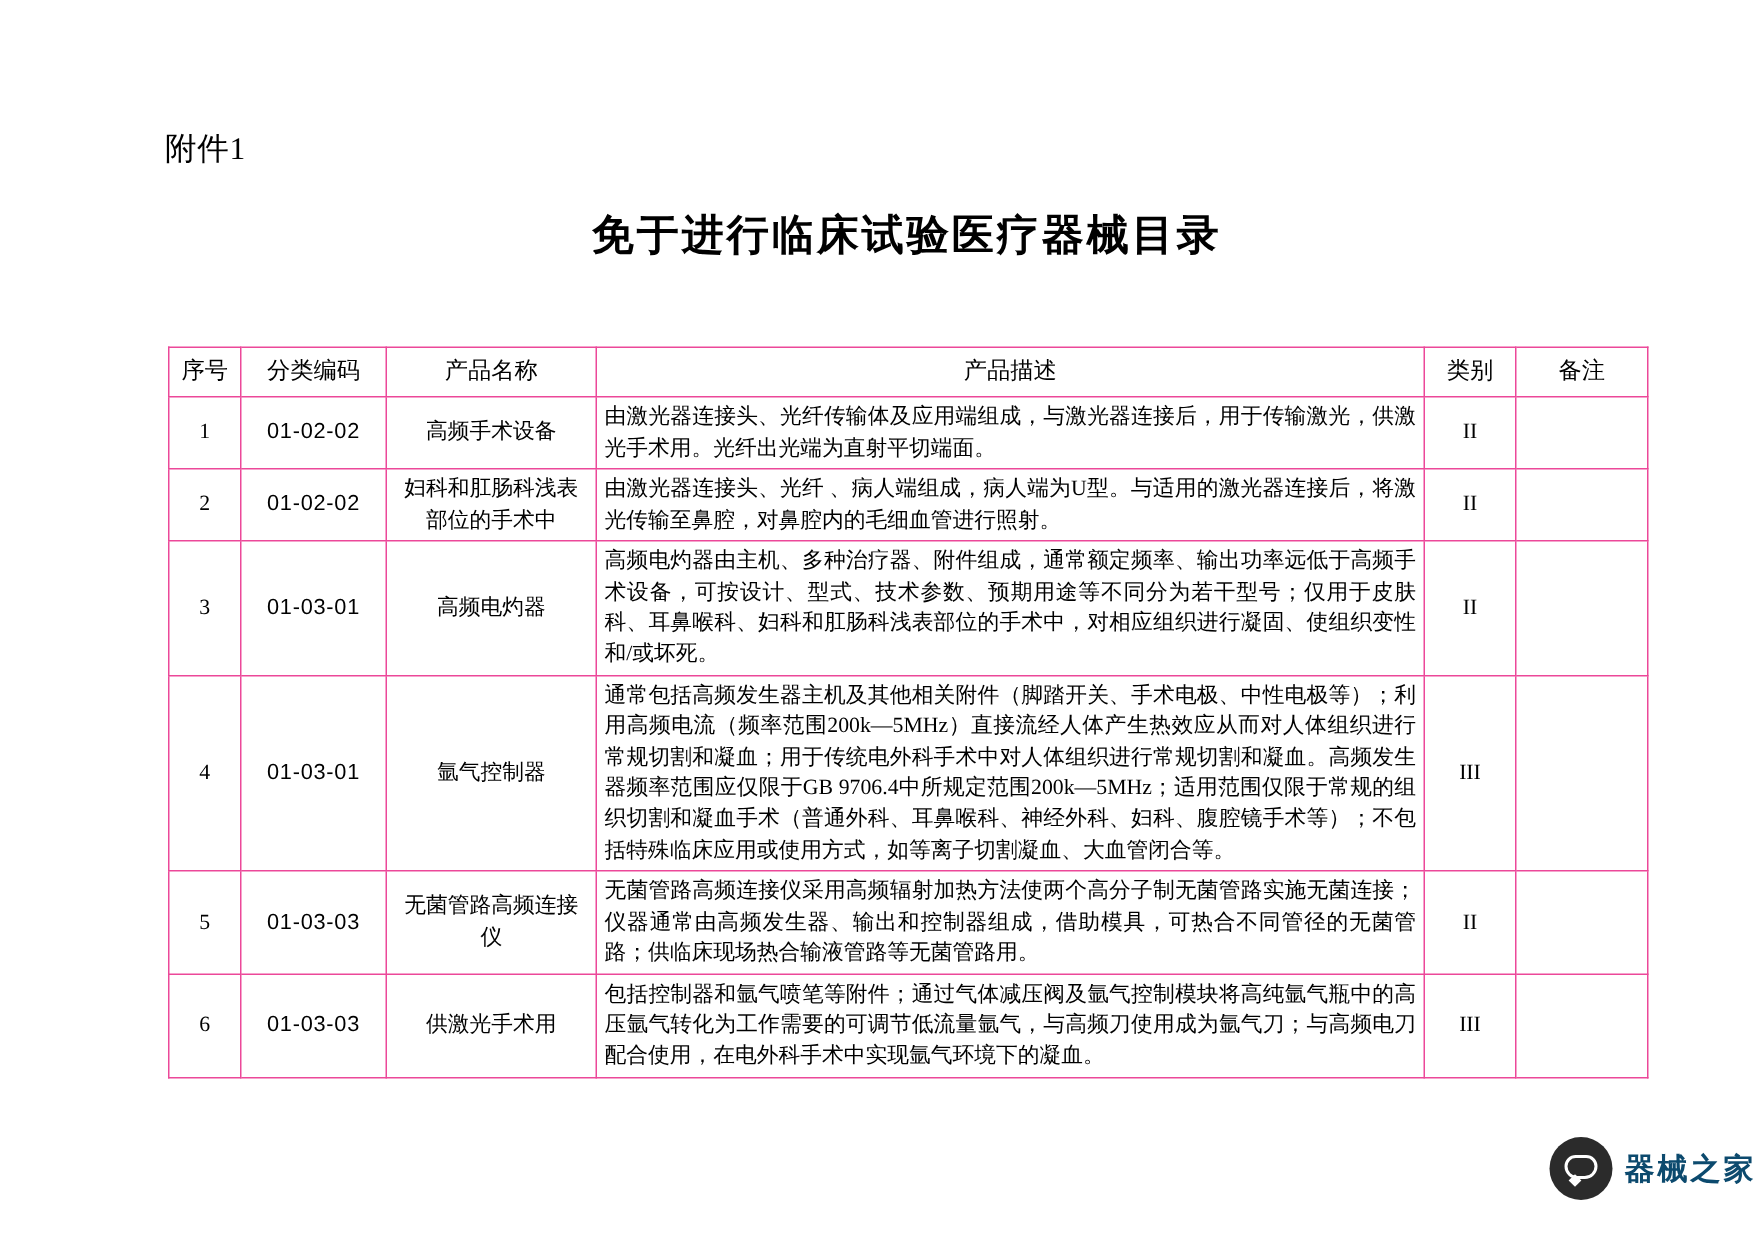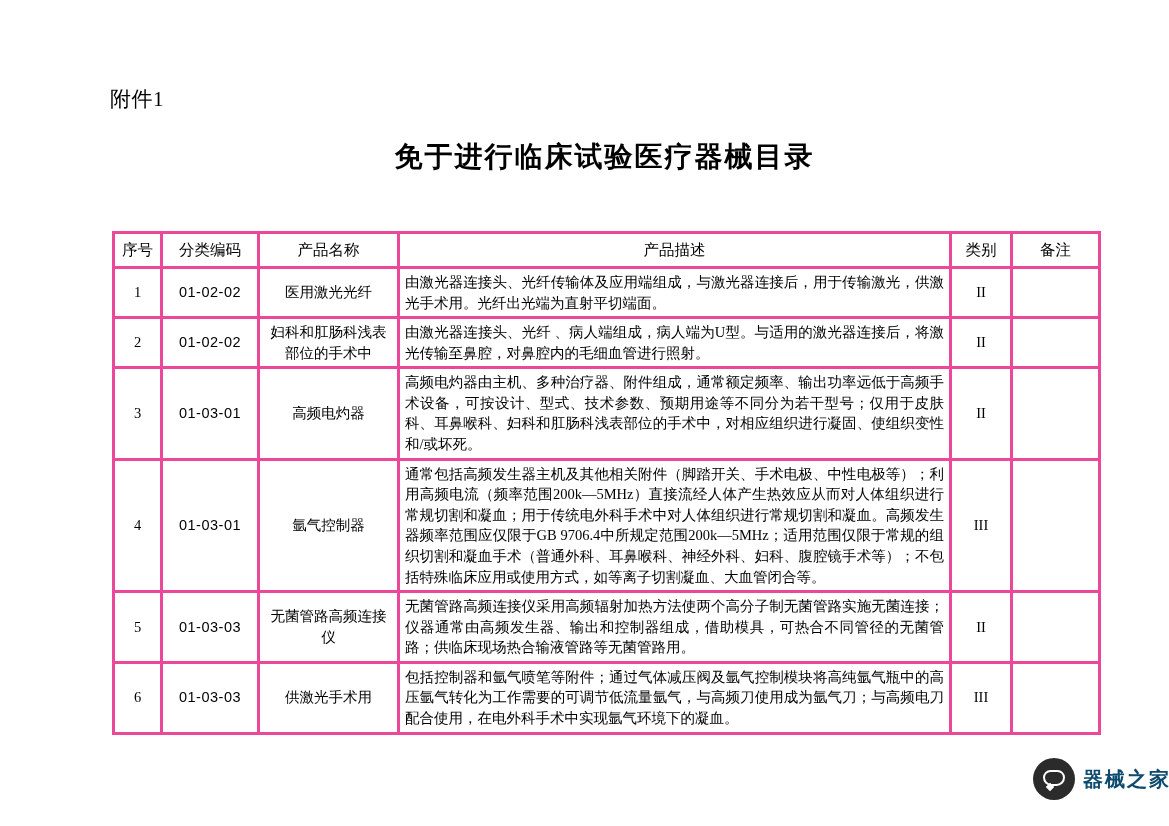--- a/index.html
+++ b/index.html
@@ -45,21 +45,21 @@
     top: 231px;
     width: 986px;
   }
   table.catalog {
     border-collapse: collapse;
     width: 986px;
     table-layout: fixed;
   }
   table.catalog th,
   table.catalog td {
-    border: 3px solid #ec4899;
+    border: 1px solid #ec4899;
     padding: 3px 5px;
     font-size: 14.5px;
     line-height: 1.42;
     vertical-align: middle;
   }
   table.catalog th {
     text-align: center;
     font-weight: normal;
     font-size: 15.5px;
     padding: 5px 4px;
@@ -166,21 +166,21 @@
           <th>产品名称</th>
           <th>产品描述</th>
           <th>类别</th>
           <th>备注</th>
         </tr>
       </thead>
       <tbody>
         <tr>
           <td class="index">1</td>
           <td class="code">01-02-02</td>
-          <td class="name">医用激光光纤</td>
+          <td class="name">高频手术设备</td>
           <td class="desc">由激光器连接头、光纤传输体及应用端组成，与激光器连接后，用于传输激光，供激光手术用。光纤出光端为直射平切端面。</td>
           <td class="klass">II</td>
           <td class="remark"></td>
         </tr>
         <tr>
           <td class="index">2</td>
           <td class="code">01-02-02</td>
           <td class="name">妇科和肛肠科浅表部位的手术中</td>
           <td class="desc">由激光器连接头、光纤 、病人端组成，病人端为U型。与适用的激光器连接后，将激光传输至鼻腔，对鼻腔内的毛细血管进行照射。</td>
           <td class="klass">II</td>

